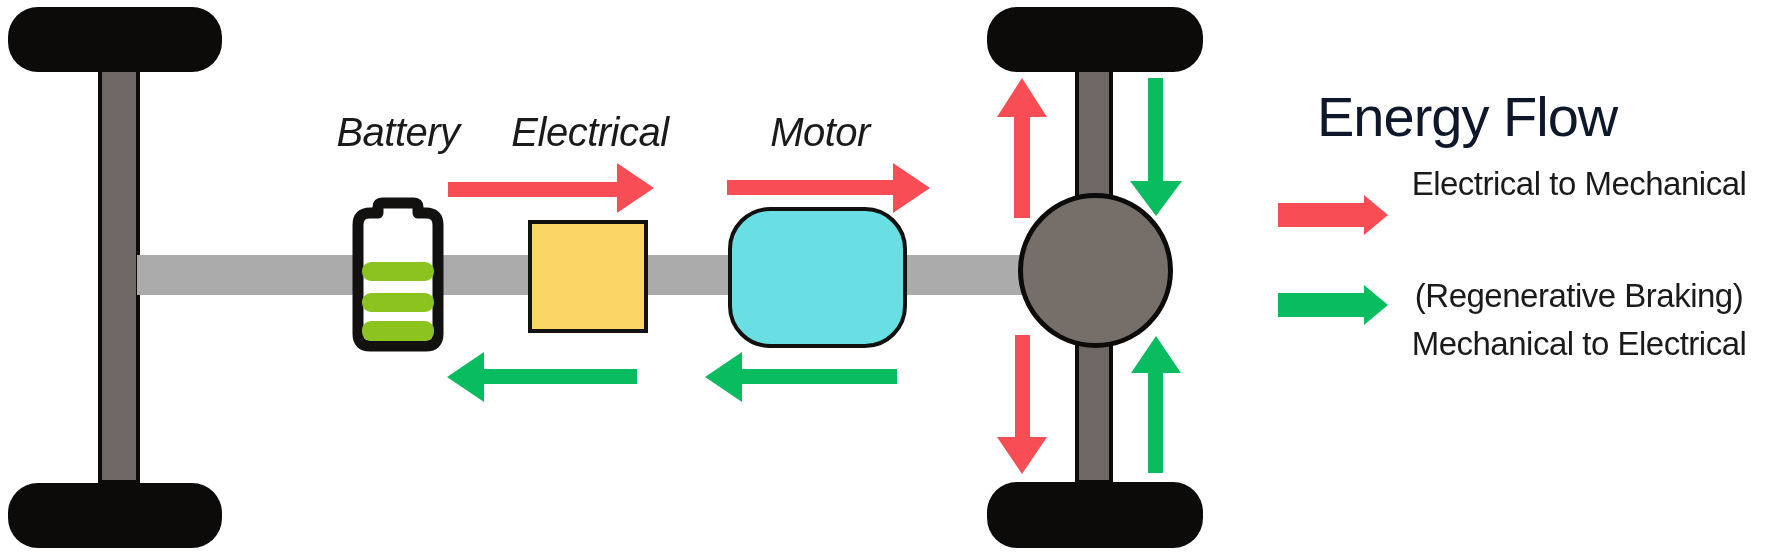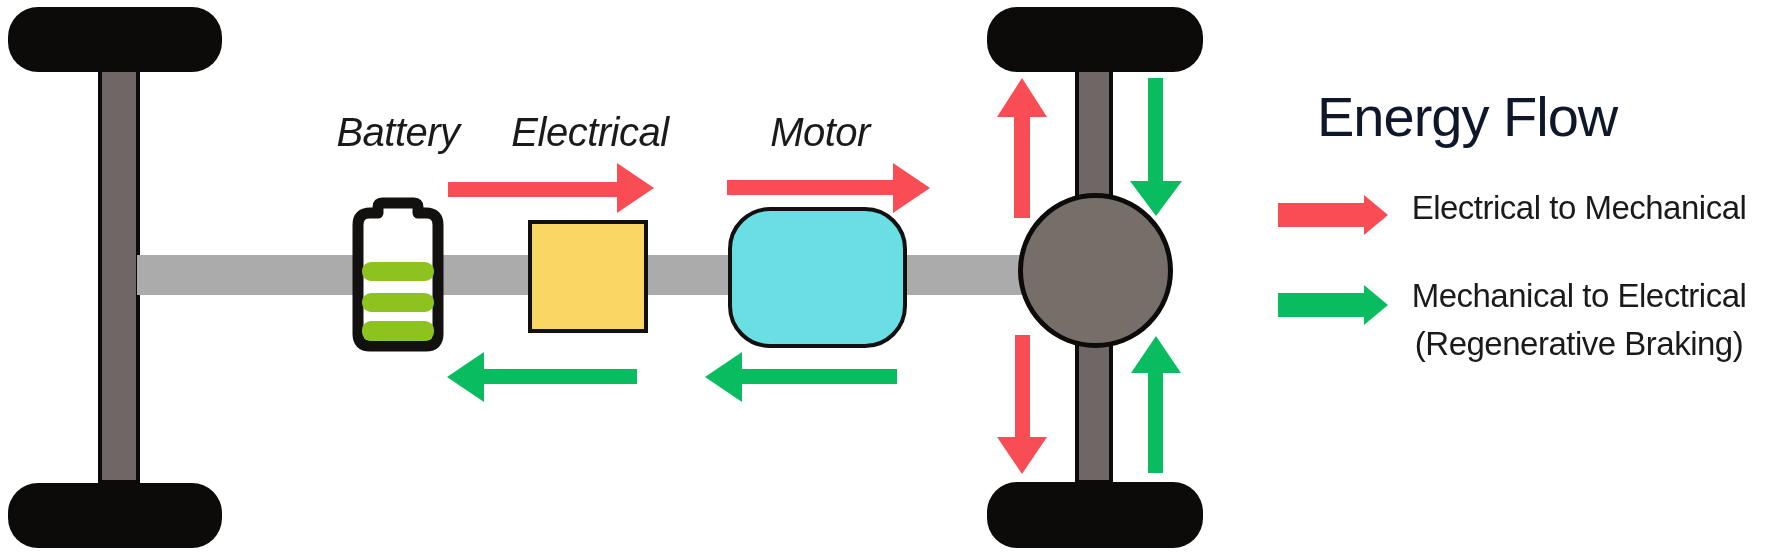--- a/index.html
+++ b/index.html
@@ -121,27 +121,27 @@
   <div>
     <div class="head head-up-green" style="left:1131px;top:336px;"></div>
     <div class="a-body-v green-bg" style="left:1148px;top:371px;height:102px;"></div>
   </div>
 
   <div class="legend-title">Energy Flow</div>
 
   <div>
     <div class="legend-arrow-body" style="top:203px;background:#f94d55;"></div>
     <div class="legend-head" style="top:195px;border-left:24px solid #f94d55;"></div>
-    <div class="legend-text" style="top:184px;">
+    <div class="legend-text" style="top:160px;">
       <div>Electrical to Mechanical</div>
     </div>
   </div>
 
   <div>
     <div class="legend-arrow-body" style="top:293px;background:#09bc60;"></div>
     <div class="legend-head" style="top:285px;border-left:24px solid #09bc60;"></div>
     <div class="legend-text" style="top:272px;">
+      <div>(Regenerative Braking)</div>
       <div>Mechanical to Electrical</div>
-      <div>(Regenerative Braking)</div>
     </div>
   </div>
 
 </div>
 
 </body></html>

